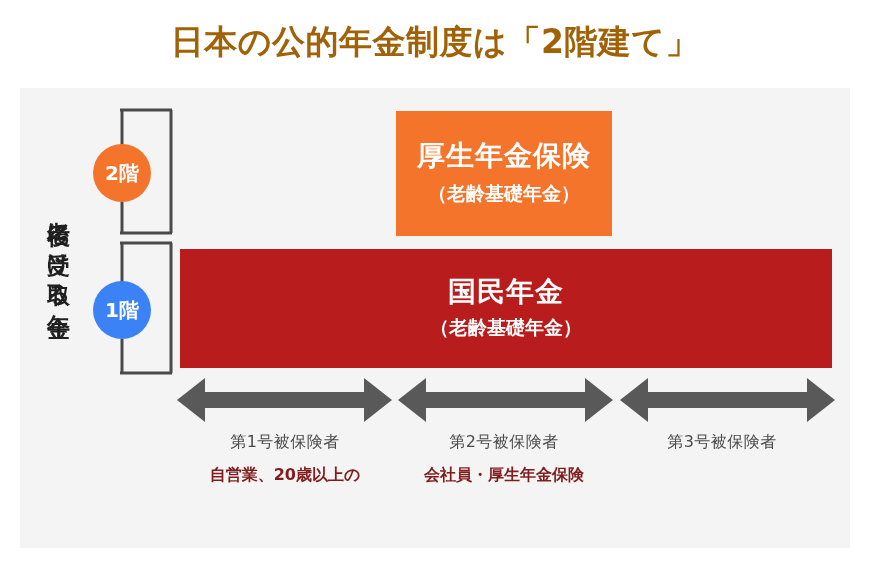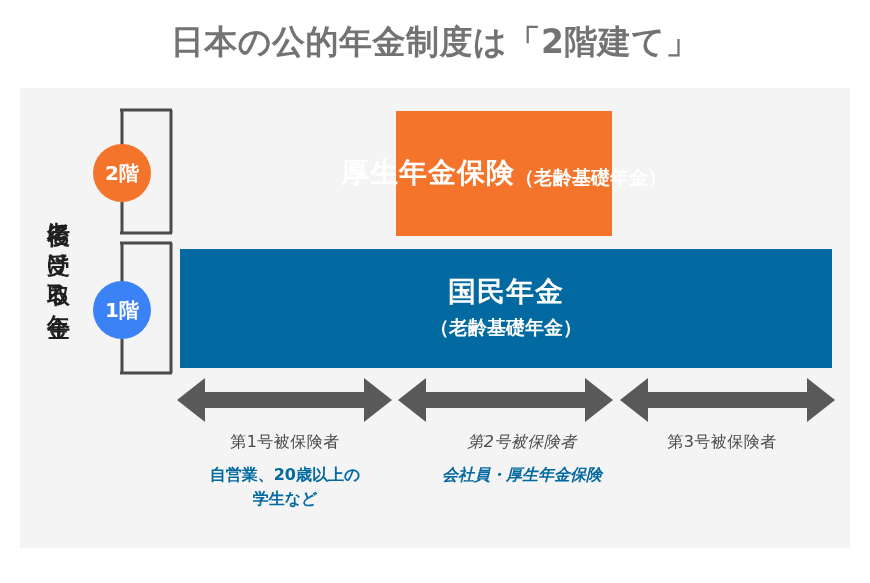--- a/index.html
+++ b/index.html
@@ -25,21 +25,21 @@
 
   
   #title {
     position: absolute;
     left: 0;
     top: 22px;
     width: 870px;
     text-align: center;
     font-size: 33px;
     font-weight: bold;
-    color: #737373;
+    color: #a16207;
     letter-spacing: 0.5px;
     line-height: 1.2;
     white-space: nowrap;
   }
 
   
   #panel {
     position: absolute;
     left: 20px;
     top: 88px;
@@ -106,21 +106,21 @@
 
   
   #box-kousei {
     position: absolute;
     left: 396px;
     top: 111px;
     width: 216px;
     height: 125px;
     background: #f4742b;
     display: flex;
-    flex-direction: row;
+    flex-direction: column;
     align-items: center;
     justify-content: center;
     color: #ffffff;
   }
   #box-kousei .line-main {
     font-size: 28px;
     font-weight: bold;
     letter-spacing: 1px;
     line-height: 1.15;
     white-space: nowrap;
@@ -132,21 +132,21 @@
     margin-top: 8px;
     white-space: nowrap;
   }
 
   #box-kokumin {
     position: absolute;
     left: 180px;
     top: 249px;
     width: 652px;
     height: 119px;
-    background: #0369a1;
+    background: #b91c1c;
     display: flex;
     flex-direction: column;
     align-items: center;
     justify-content: center;
     color: #ffffff;
   }
   #box-kokumin .line-main {
     font-size: 28px;
     font-weight: bold;
     letter-spacing: 1px;
@@ -182,26 +182,26 @@
     font-weight: normal;
     color: #4a4a4a;
     letter-spacing: 0.5px;
     line-height: 1.2;
     white-space: nowrap;
   }
   .category .cat-desc {
     margin-top: 12px;
     font-size: 16px;
     font-weight: bold;
-    color: #0369a1;
+    color: #7f1d1d;
     line-height: 1.5;
     letter-spacing: 0px;
   }
   #cat-1 { left: 177px; }
-  #cat-2 { left: 414px; font-style: italic; }
+  #cat-2 { left: 396px; }
   #cat-3 { left: 614px; }
 </style>
 </head>
 <body>
 
 <div id="figure">
 
   <div id="title">日本の公的年金制度は「2階建て」</div>
 
   <div id="panel"></div>
@@ -252,21 +252,20 @@
       <path d="M 398,400 L 426,378 L 426,392 L 585,392 L 585,378 L 613,400 L 585,422 L 585,408 L 426,408 L 426,422 Z"></path>
 
       <path d="M 620,400 L 648,378 L 648,392 L 807,392 L 807,378 L 835,400 L 807,422 L 807,408 L 648,408 L 648,422 Z"></path>
     </g>
   </svg>
 
   <div class="category" id="cat-1">
     <div class="cat-title">第1号被保険者</div>
     <div class="cat-desc">
       <div>自営業、20歳以上の</div>
-      <div>学生など</div>
     </div>
   </div>
 
   <div class="category" id="cat-2">
     <div class="cat-title">第2号被保険者</div>
     <div class="cat-desc">
       <div>会社員・厚生年金保険</div>
     </div>
   </div>
 

